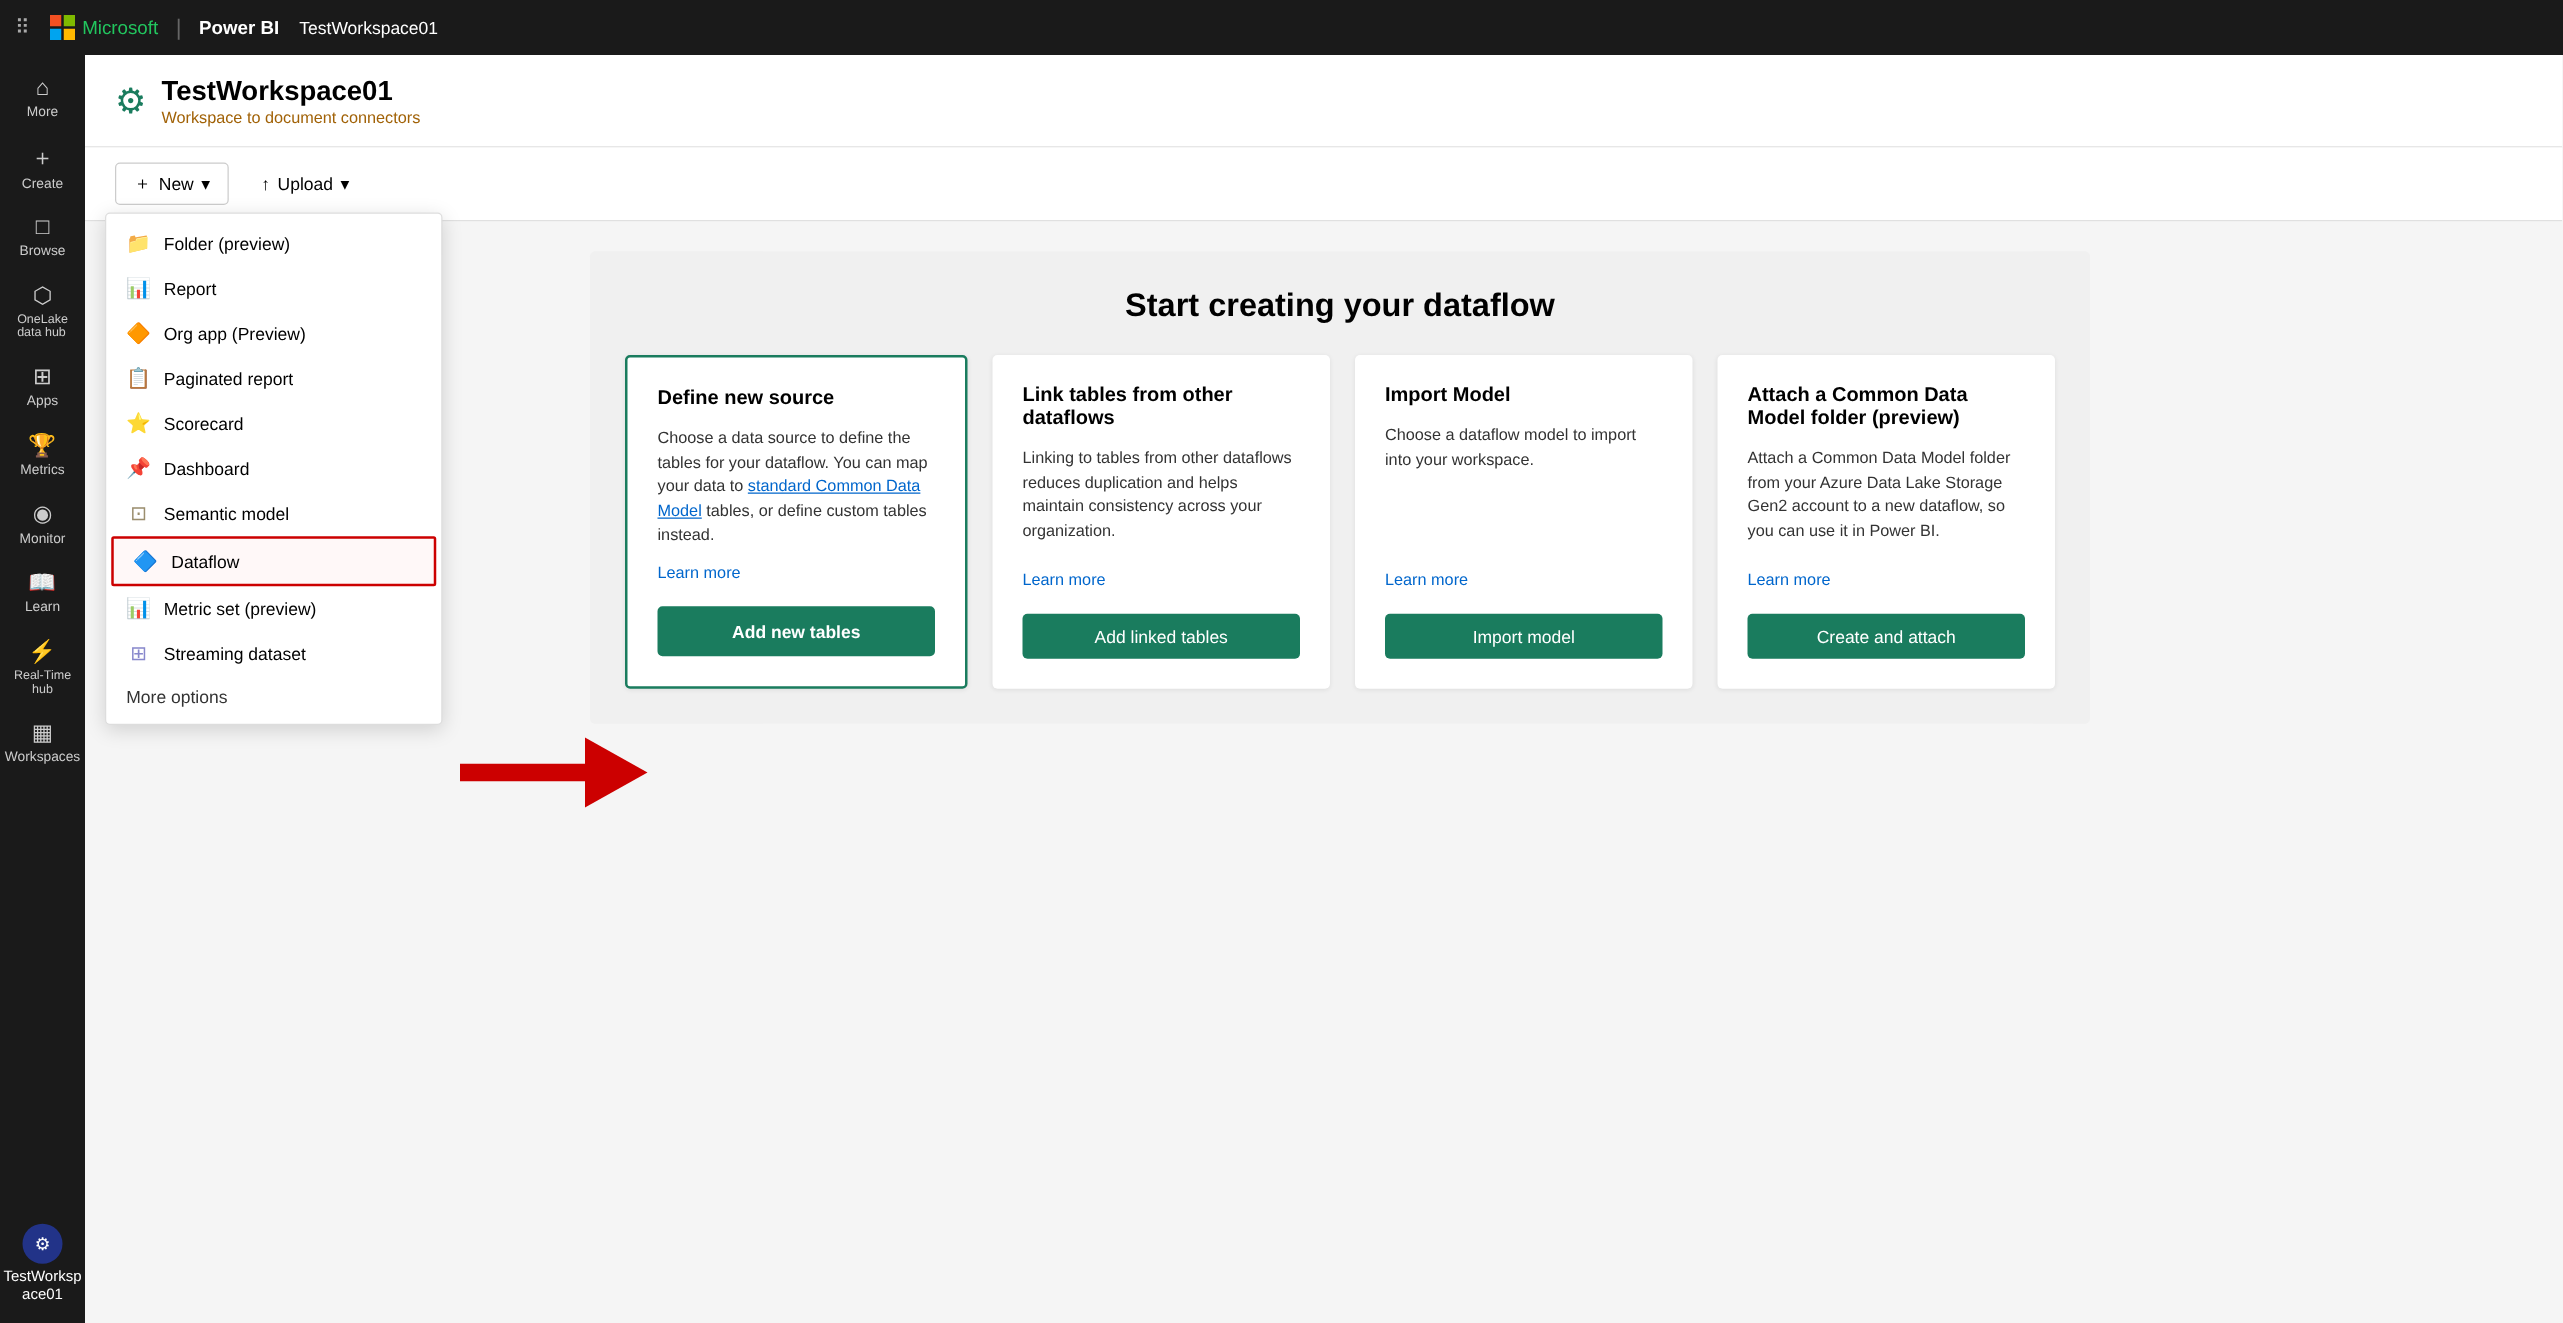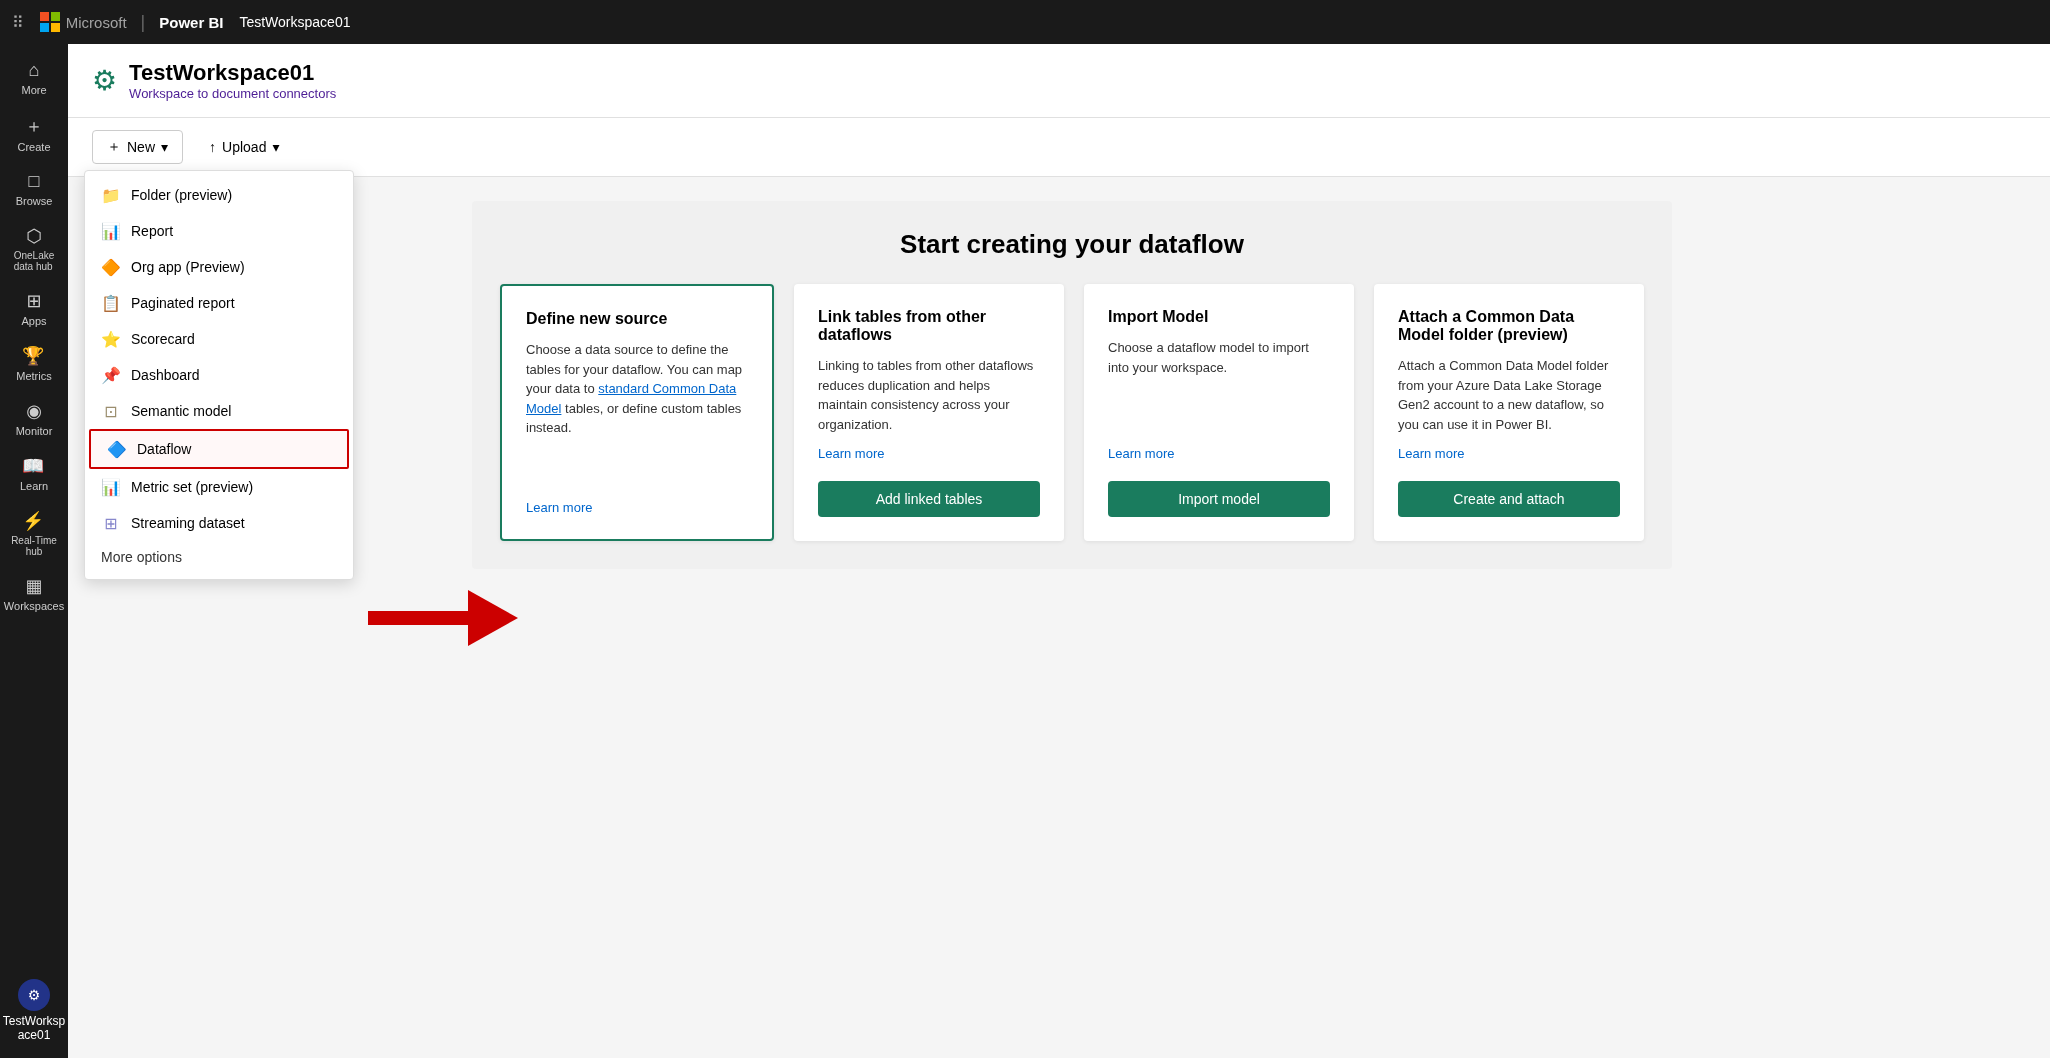--- a/index.html
+++ b/index.html
@@ -11,21 +11,21 @@
       background: #1a1a1a; display: flex; align-items: center;
       z-index: 100; padding: 0 12px; gap: 10px;
     }
     .topbar-dots { color: #aaa; font-size: 16px; margin-right: 6px; }
     .topbar-logo { display: flex; align-items: center; gap: 6px; }
     .ms-logo { width: 20px; height: 20px; display: grid; grid-template-columns: 1fr 1fr; grid-template-rows: 1fr 1fr; gap: 2px; }
     .ms-logo span:nth-child(1) { background: #f25022; }
     .ms-logo span:nth-child(2) { background: #7fba00; }
     .ms-logo span:nth-child(3) { background: #00a4ef; }
     .ms-logo span:nth-child(4) { background: #ffb900; }
-    .topbar-brand { color: #a3a3a3; font-size: 15px; font-weight: 300; }
+    .topbar-brand { color: #22c55e; font-size: 15px; font-weight: 300; }
     .topbar-sep { color: #666; font-size: 18px; margin: 0 4px; }
     .topbar-product { color: #fff; font-size: 15px; font-weight: 600; }
     .topbar-workspace { color: #fff; font-size: 14px; margin-left: 6px; }
 
     
     .sidebar {
       width: 68px; background: #1a1a1a; position: fixed; top: 44px; bottom: 0; left: 0;
       display: flex; flex-direction: column; align-items: center; padding-top: 8px; z-index: 90;
     }
     .sidebar-item {
@@ -46,21 +46,21 @@
       background: #f5f5f5; overflow: auto;
     }
 
     
     .workspace-header {
       background: #fff; padding: 16px 24px; border-bottom: 1px solid #e0e0e0;
       display: flex; align-items: center; gap: 12px;
     }
     .workspace-icon { font-size: 28px; color: #1a7c5e; }
     .workspace-title h1 { font-size: 22px; font-weight: 600; color: #000; }
-    .workspace-title p { font-size: 13px; color: #4c1d95; }
+    .workspace-title p { font-size: 13px; color: #a16207; }
 
     
     .toolbar {
       background: #fff; padding: 12px 24px; display: flex; align-items: center; gap: 12px;
       border-bottom: 1px solid #e0e0e0; position: relative;
     }
     .btn-new {
       display: flex; align-items: center; gap: 6px; padding: 7px 14px;
       border: 1px solid #ccc; border-radius: 4px; background: #fff; cursor: pointer;
       font-size: 14px; font-weight: 500; color: #000;
@@ -275,20 +275,21 @@
       <div class="cards-row">
 
         <div class="card first-card">
           <div class="card-title">Define new source</div>
           <div class="card-desc">
             <span>Choose a data source to define the tables for your dataflow. You can map your data to </span>
             <a class="card-link underlined">standard Common Data Model</a>
             <span> tables, or define custom tables instead.</span>
           </div>
           <a class="card-link">Learn more</a>
+          <button class="card-btn add-new-btn">Add new tables</button>
         </div>
 
         <div class="card">
           <div class="card-title">Link tables from other dataflows</div>
           <div class="card-desc">Linking to tables from other dataflows reduces duplication and helps maintain consistency across your organization.</div>
           <a class="card-link">Learn more</a>
           <button class="card-btn">Add linked tables</button>
         </div>
 
         <div class="card">

